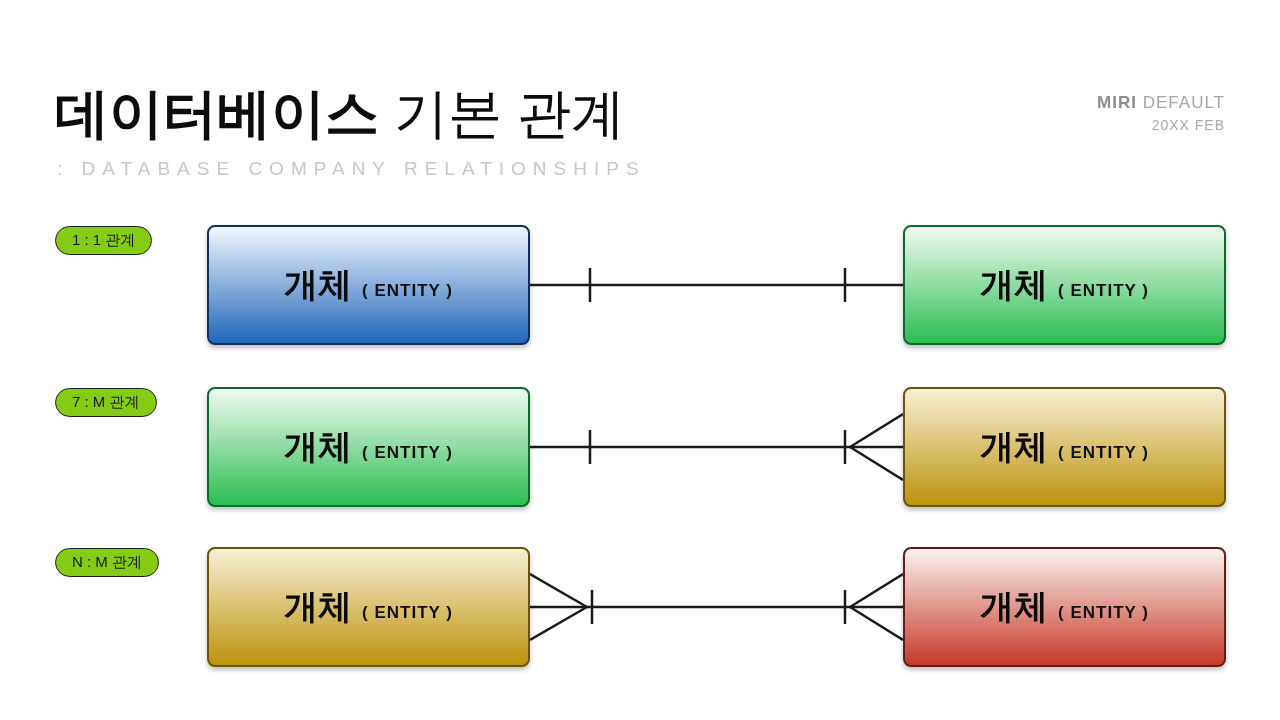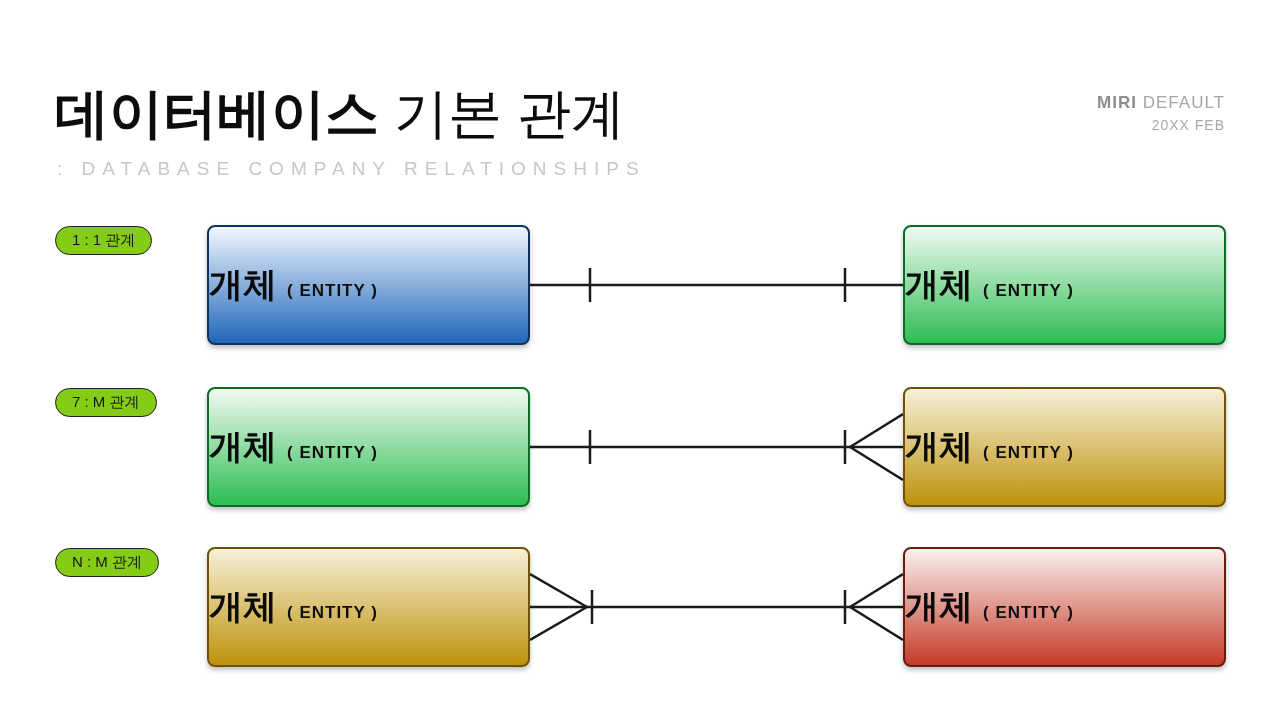--- a/index.html
+++ b/index.html
@@ -22,21 +22,21 @@
   .row1{top:225px;} .row2{top:387px;} .row3{top:547px;}
   .pill{
     position:absolute;left:55px;top:1px;height:27px;padding:0 16px;
     border:1.5px solid #1f1f1f;border-radius:16px;background:#84cc16;
     display:flex;align-items:center;justify-content:center;
     font-size:15px;color:#161616;white-space:nowrap;
   }
   .entity-box{
     position:absolute;top:0;width:323px;height:120px;border-radius:8px;
     border:2px solid #222;box-sizing:border-box;
-    display:flex;align-items:center;justify-content:flex-start;
+    display:flex;align-items:center;justify-content:center;
     box-shadow:0 3px 5px rgba(0,0,0,0.25);
   }
   .entity-box.left{left:207px;}
   .entity-box.right{left:903px;}
   .entity-inner{display:flex;align-items:baseline;}
   .entity-title{font-size:34px;font-weight:800;color:#0b0b0b;}
   .entity-sub{font-size:17px;font-weight:700;letter-spacing:1px;color:#101010;margin-left:10px;}
   .connector{position:absolute;left:530px;top:0;width:373px;height:120px;}
   .connector line{stroke:var(--line-color,#1a1a1a);stroke-width:2.5;stroke-linecap:butt;}
 </style>

